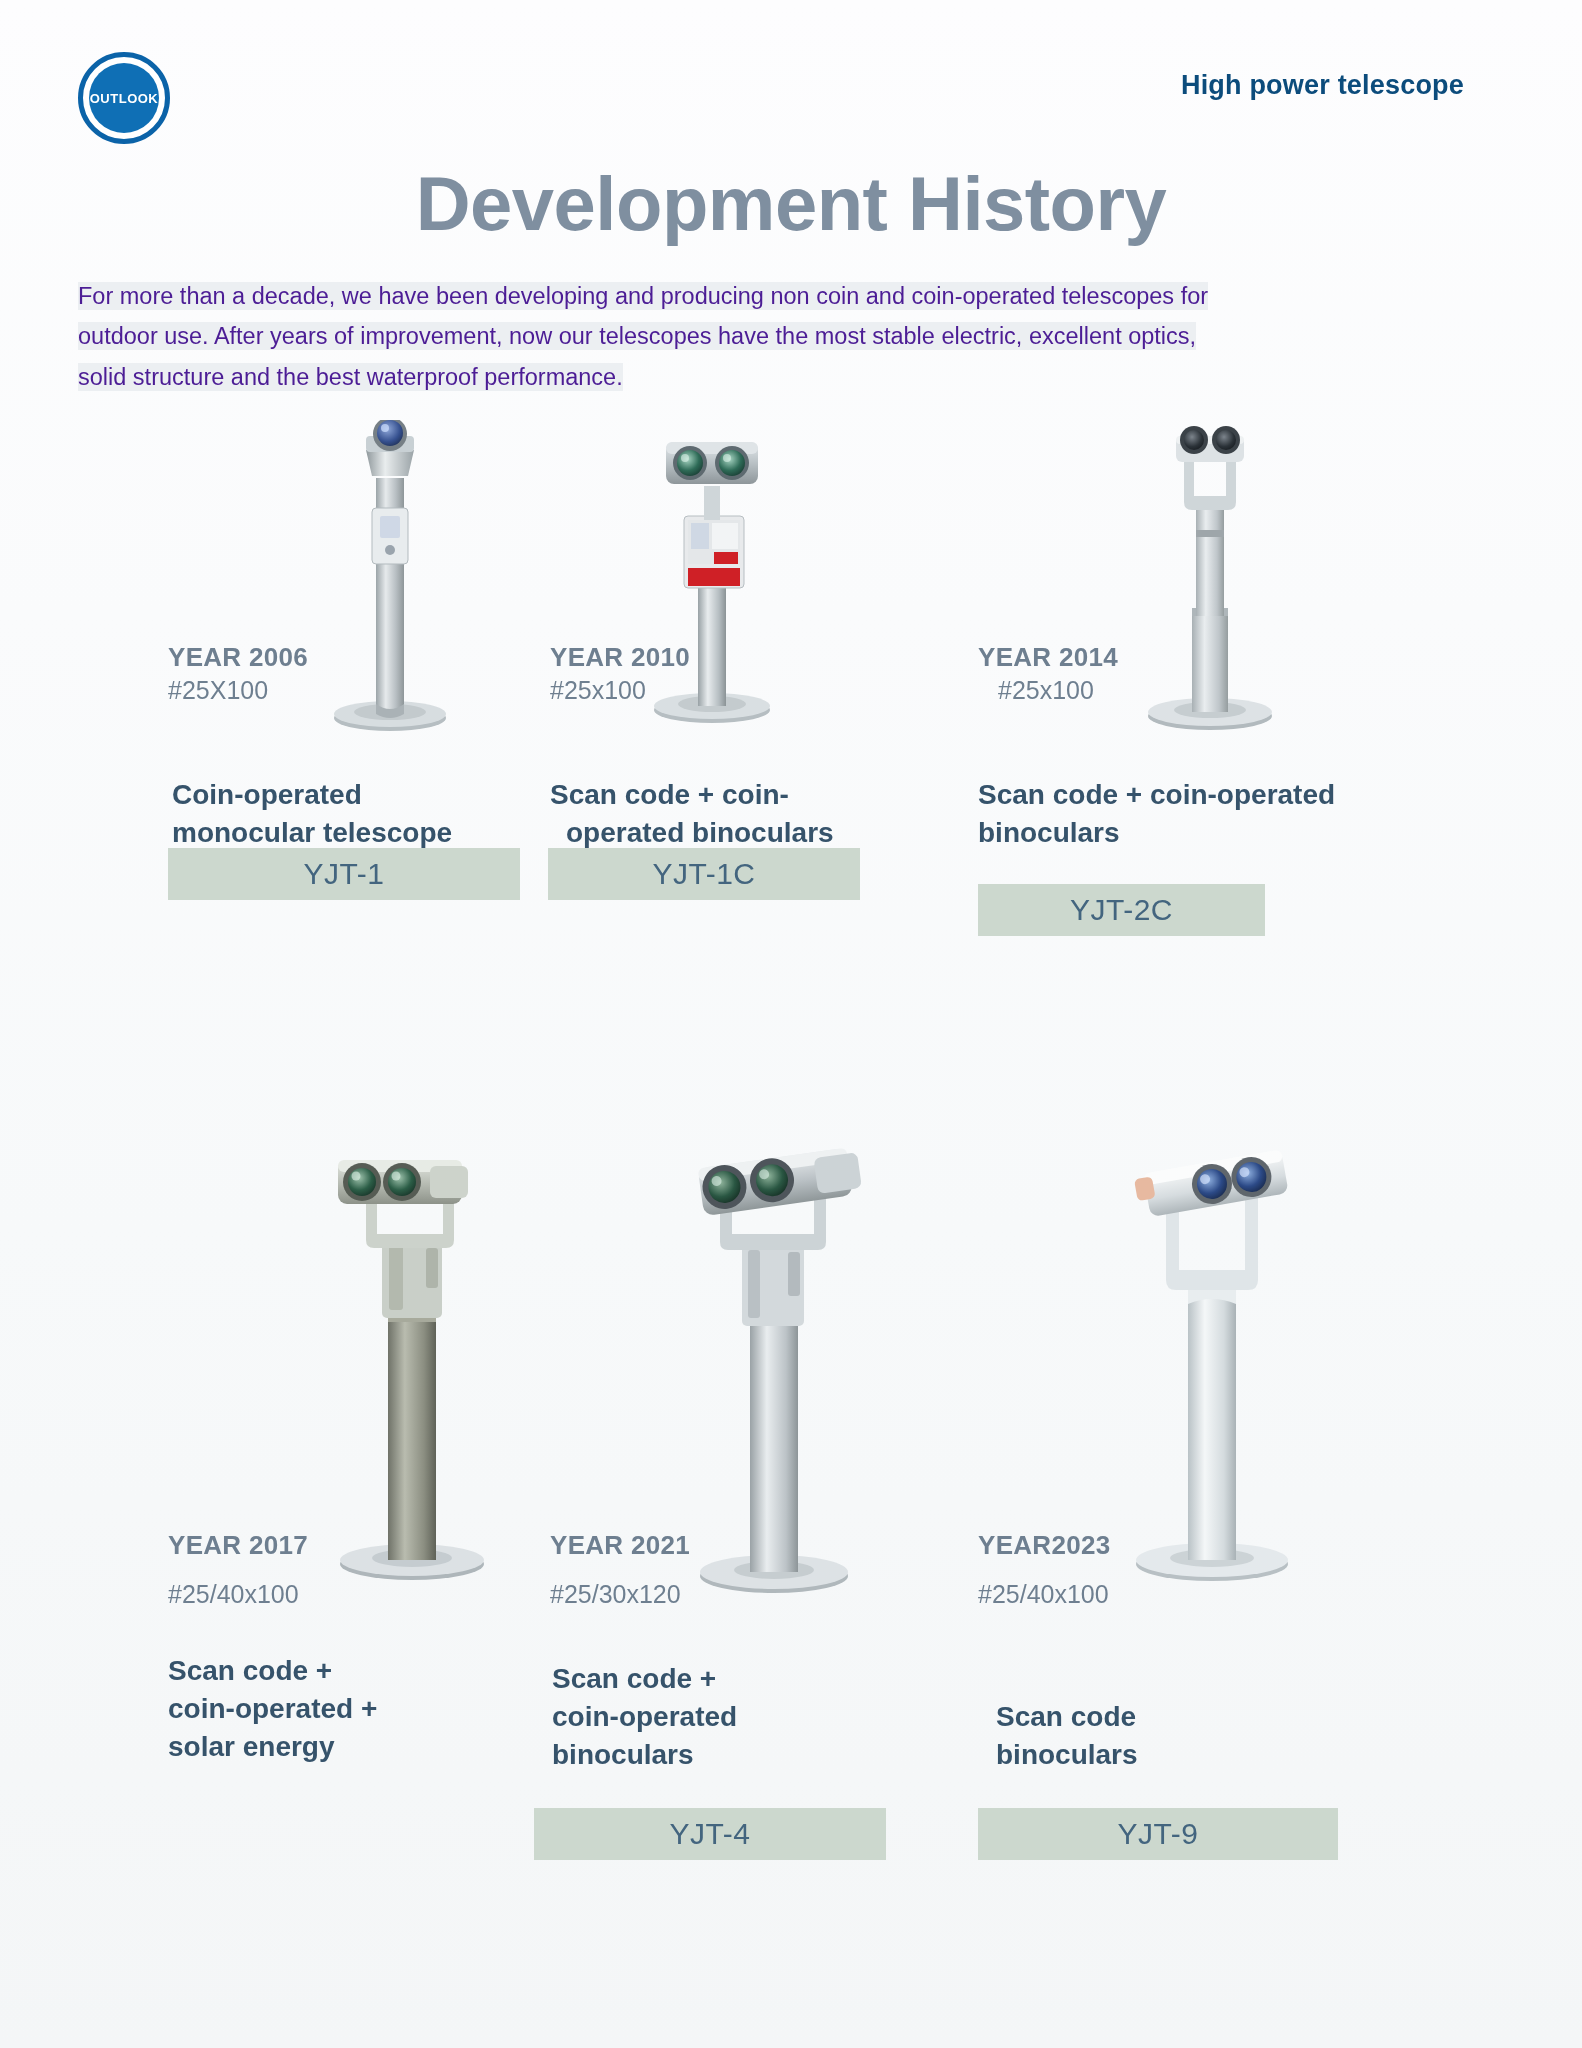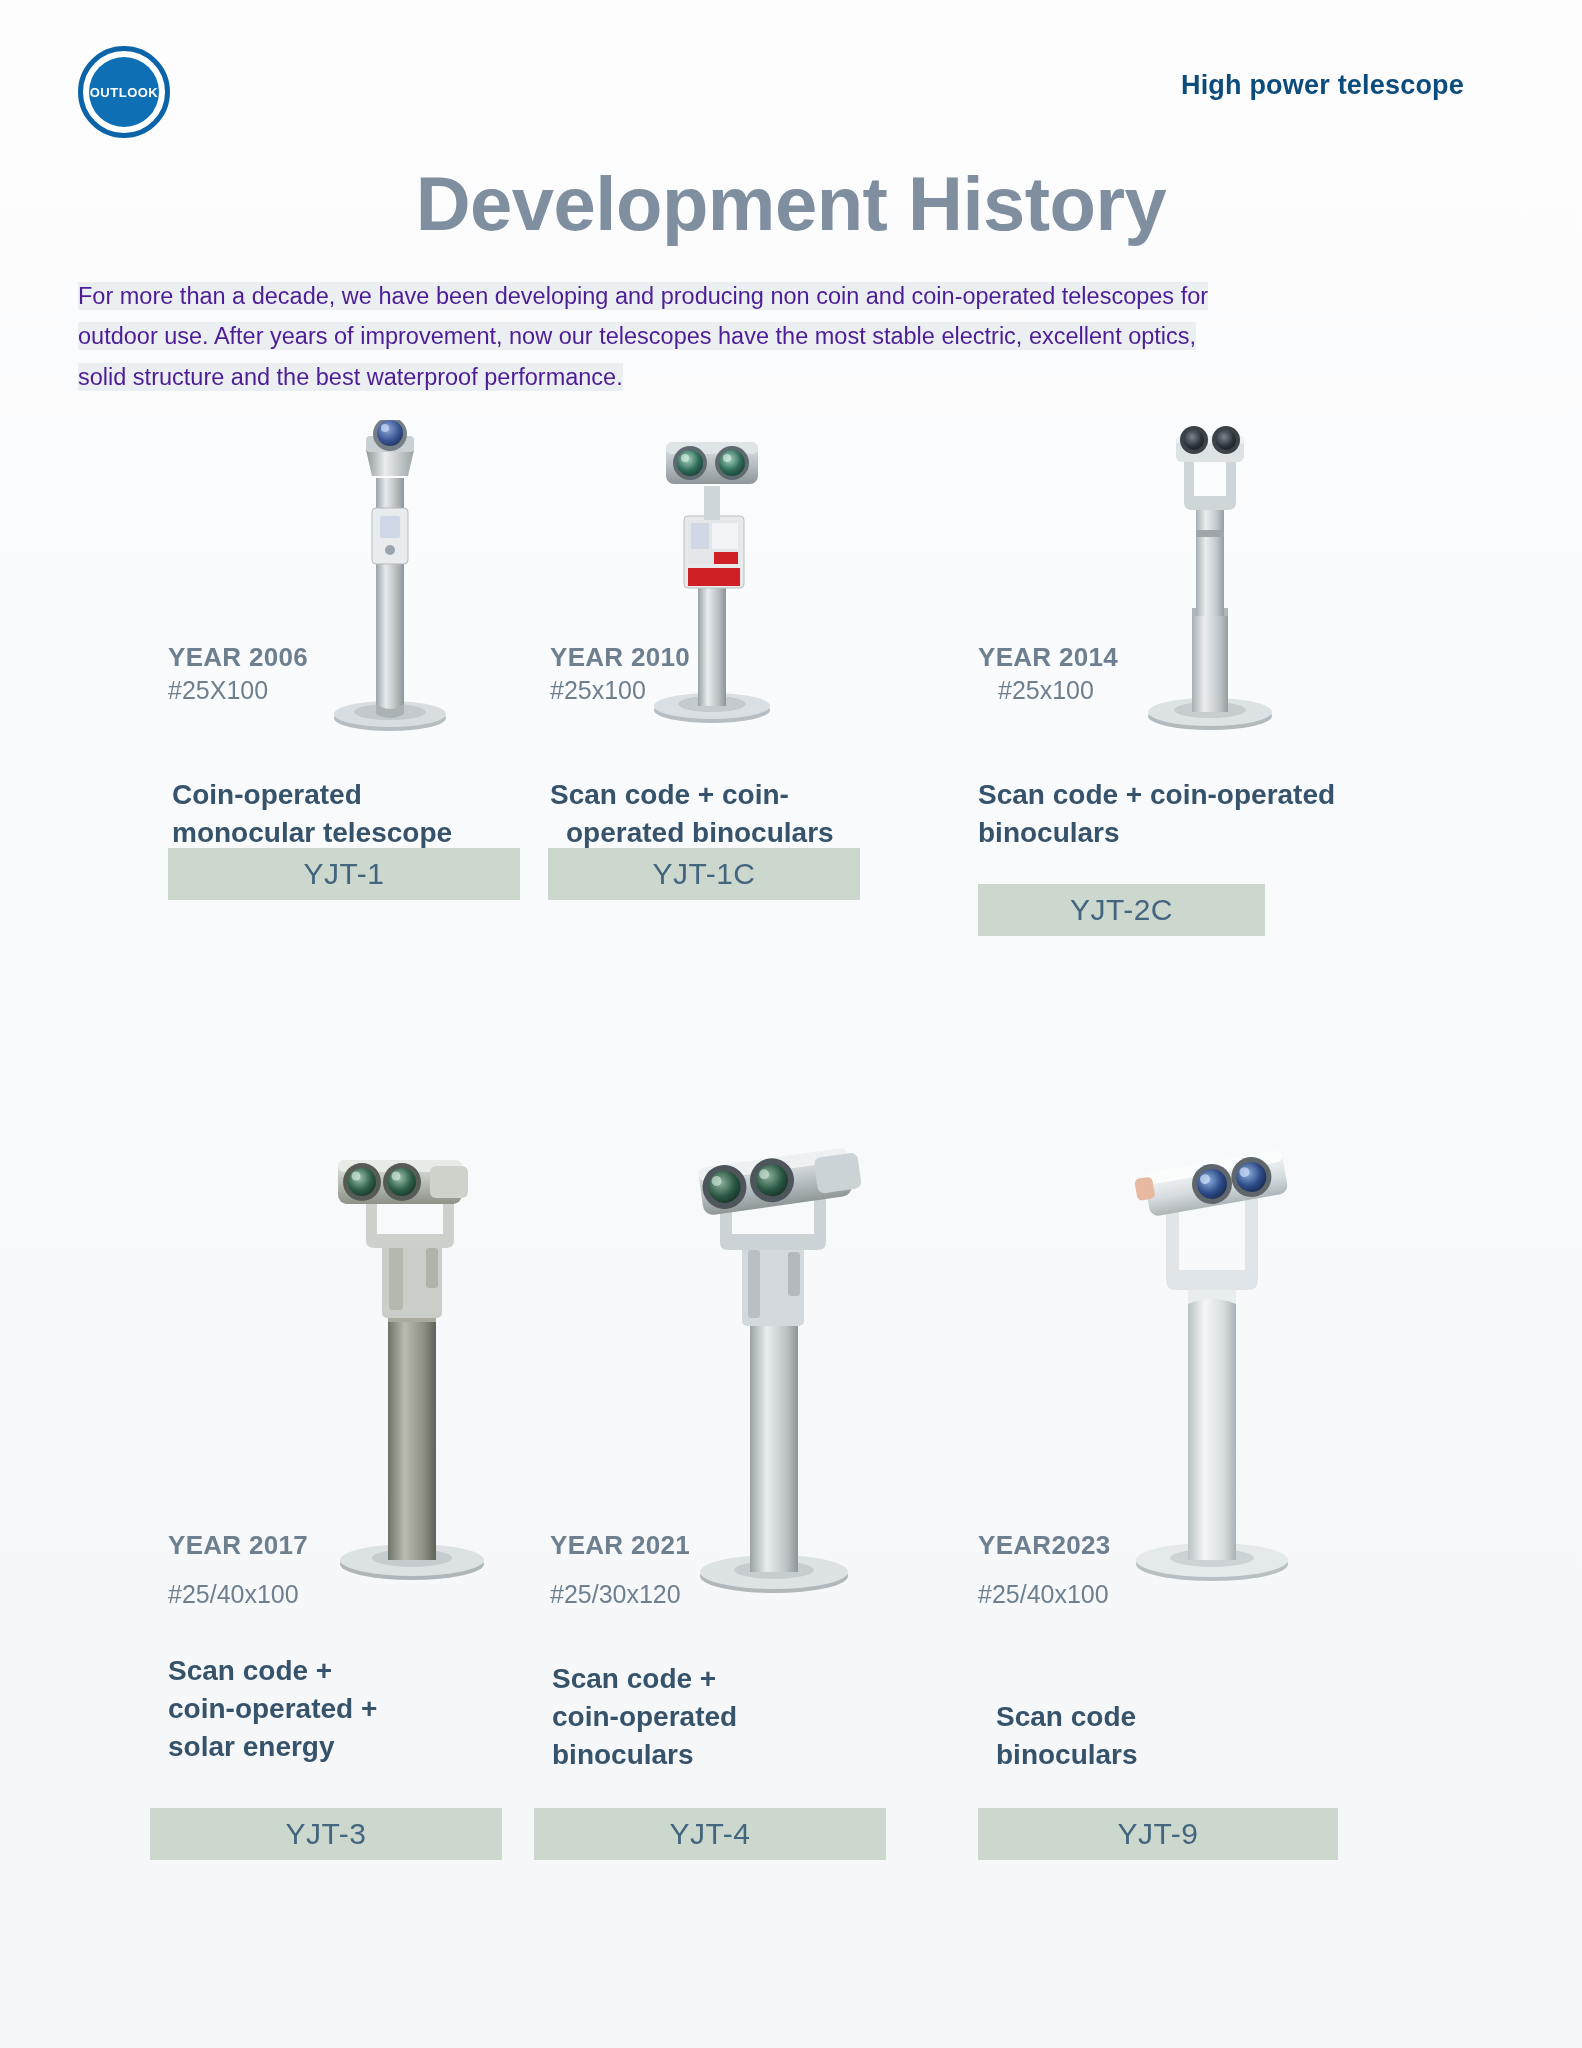--- a/index.html
+++ b/index.html
@@ -11,21 +11,21 @@
     overflow: hidden;
   }
   .page {
     position: relative;
     width: 1582px; height: 2048px;
     background: linear-gradient(180deg,#fdfdfe 0%, #f7f9fa 60%, #f4f6f7 100%);
   }
 
   
   .logo {
-    position: absolute; left: 78px; top: 46px;
+    position: absolute; left: 78px; top: 52px;
     width: 92px; height: 92px;
     border-radius: 50%;
     background: #ffffff;
     border: 5px solid #0b63a8;
     display: flex; align-items: center; justify-content: center;
   }
   .logo-inner {
     width: 70px; height: 70px; border-radius: 50%;
     background: #0f6fb5;
     display: flex; align-items: center; justify-content: center;
@@ -334,23 +334,20 @@
             <circle cx="166" cy="36" r="4.5" fill="#e0f3e8" opacity=".6"></circle>
             <circle cx="206" cy="36" r="4.5" fill="#e0f3e8" opacity=".6"></circle>
           </svg>
         </div>
         <div class="year" style="left:-22px; top:390px;">YEAR 2017</div>
         <div class="model" style="left:-22px; top:440px;">#25/40x100</div>
         <div class="desc" style="left:-22px; top:512px; width:330px;">
           <span>Scan code +</span><br>
           <span>coin-operated +</span><br>
           <span>solar energy</span>
-        </div>
-        <div class="code-box" style="left:-40px; top:668px; width:352px;">
-          <span>YJT-3</span>
         </div>
       </div>
 
       <div class="cell col2">
         <div class="img-area">
           <svg width="402" height="760" viewBox="0 0 402 760">
             <defs>
               <linearGradient id="s2pole" x1="0" y1="0" x2="1" y2="0">
                 <stop offset="0" stop-color="#9aa2a6"></stop>
                 <stop offset=".35" stop-color="#e9edef"></stop>

